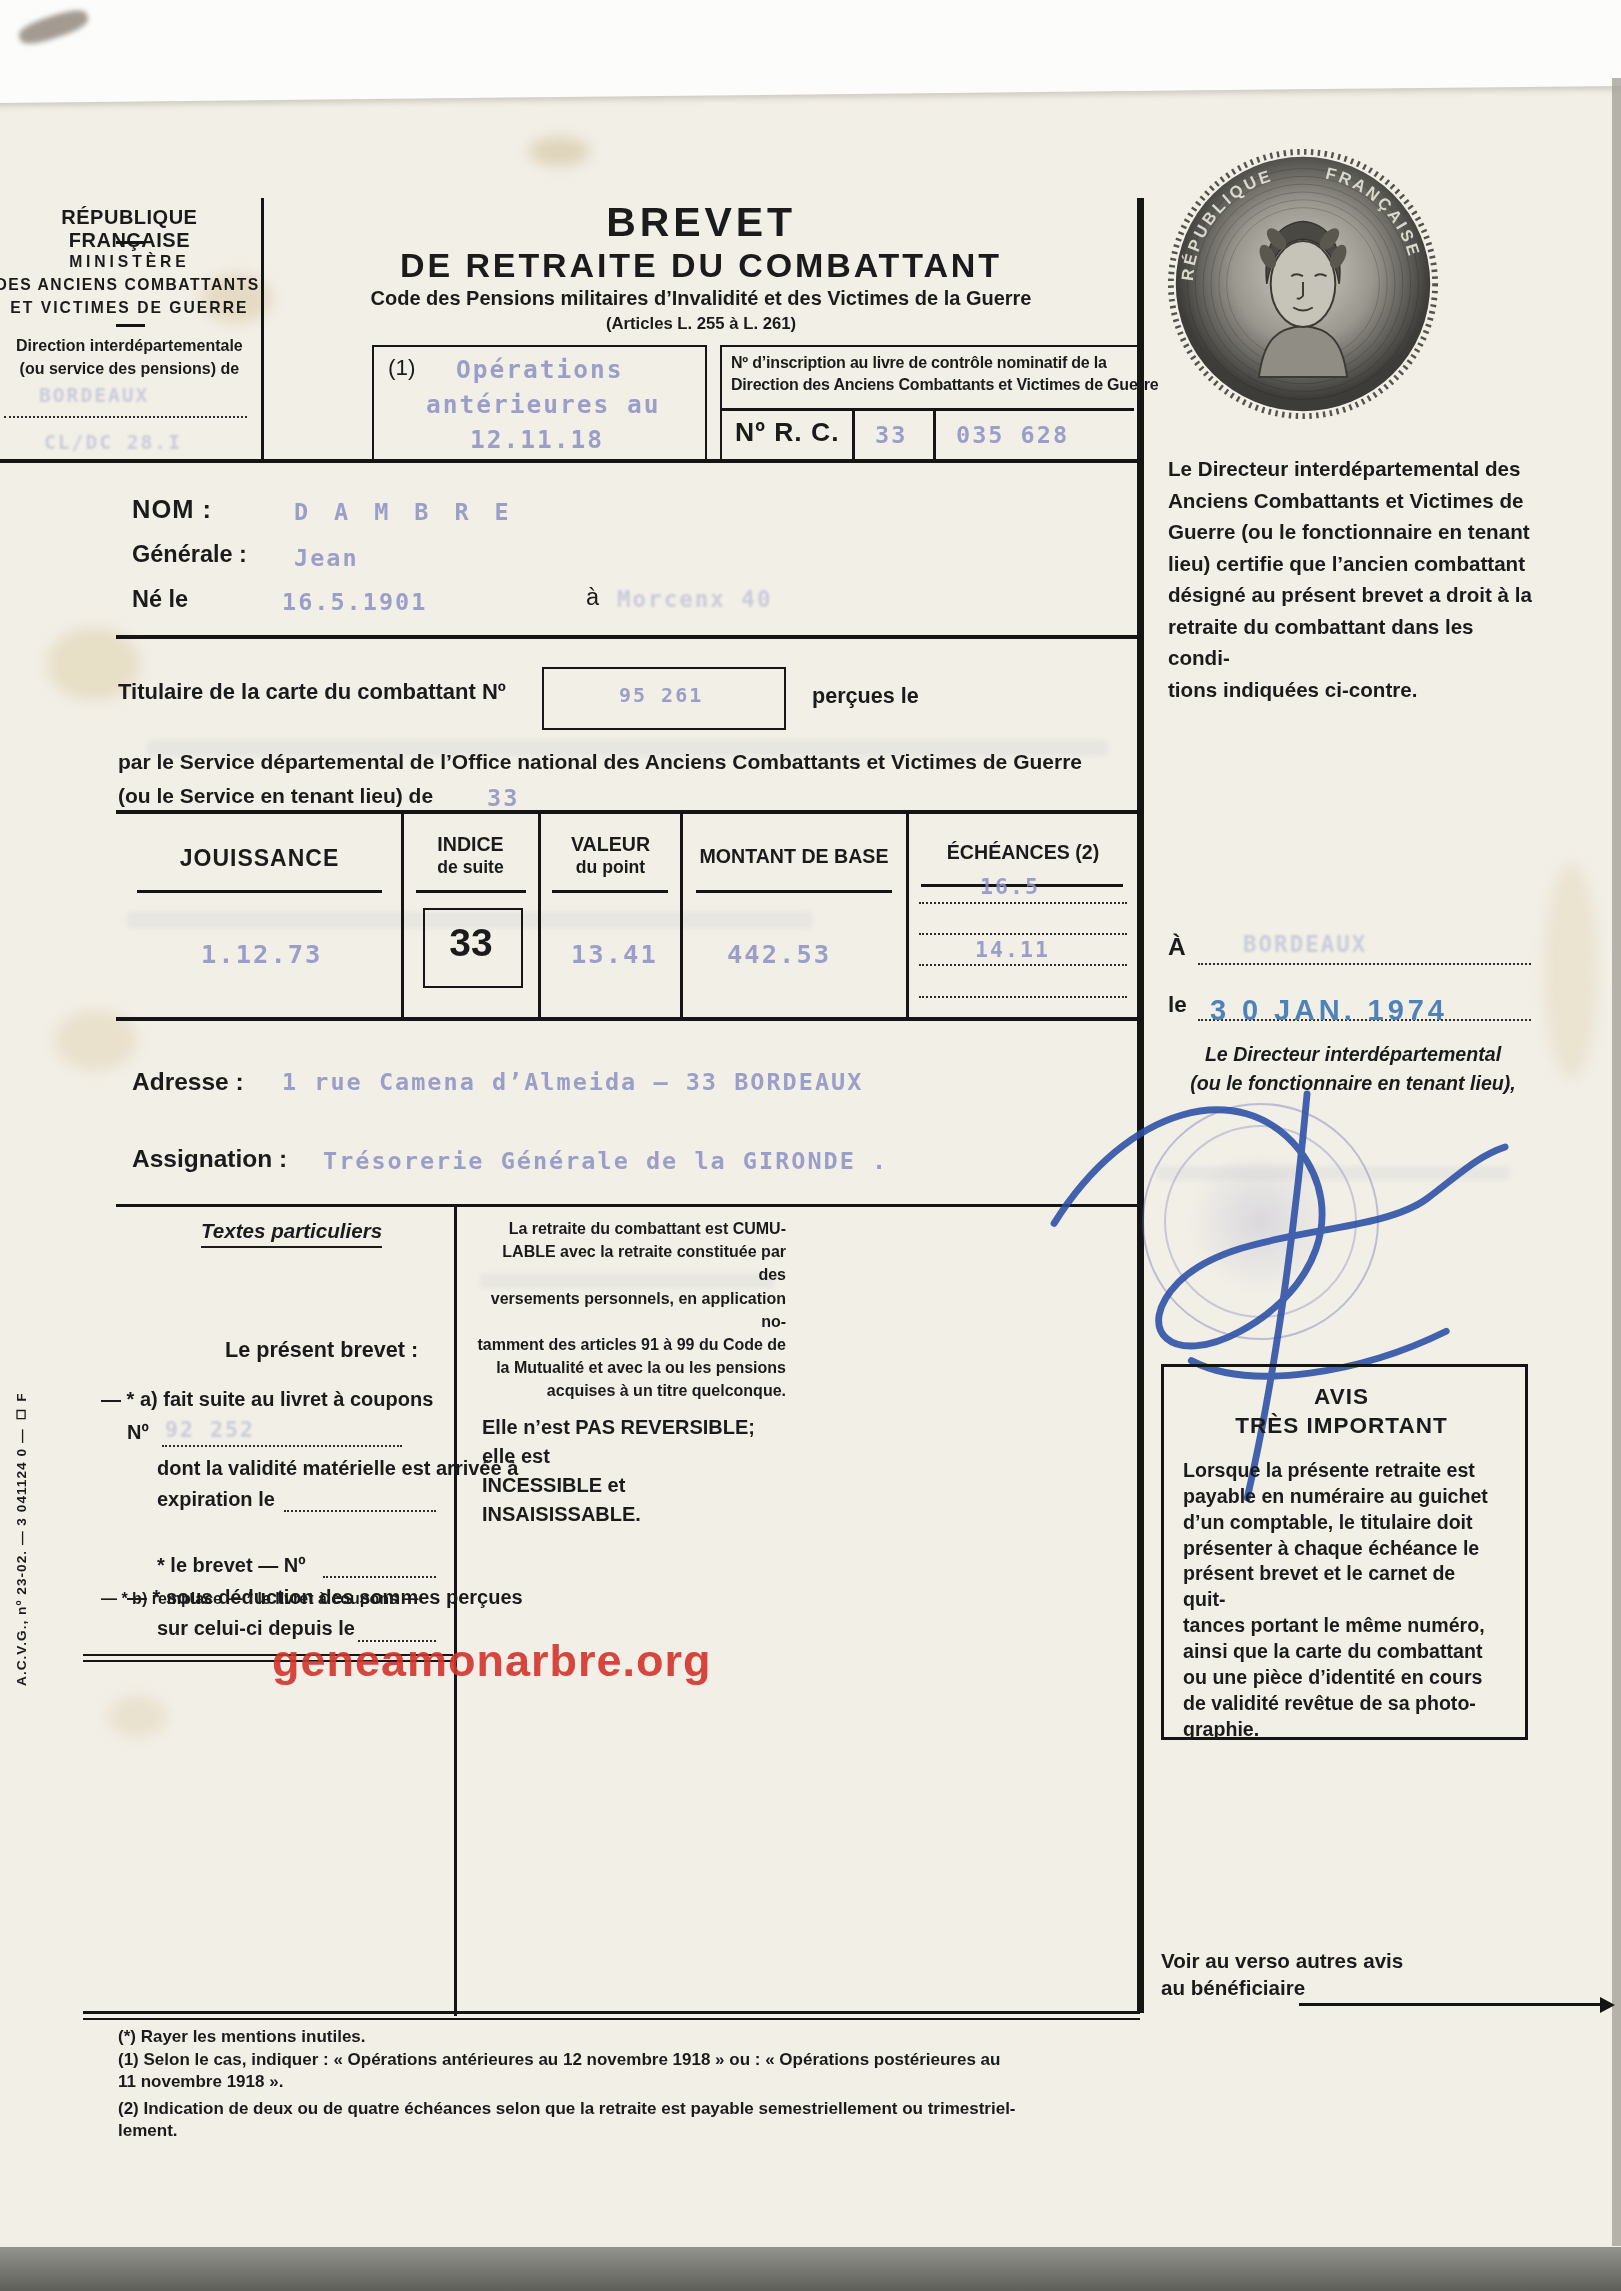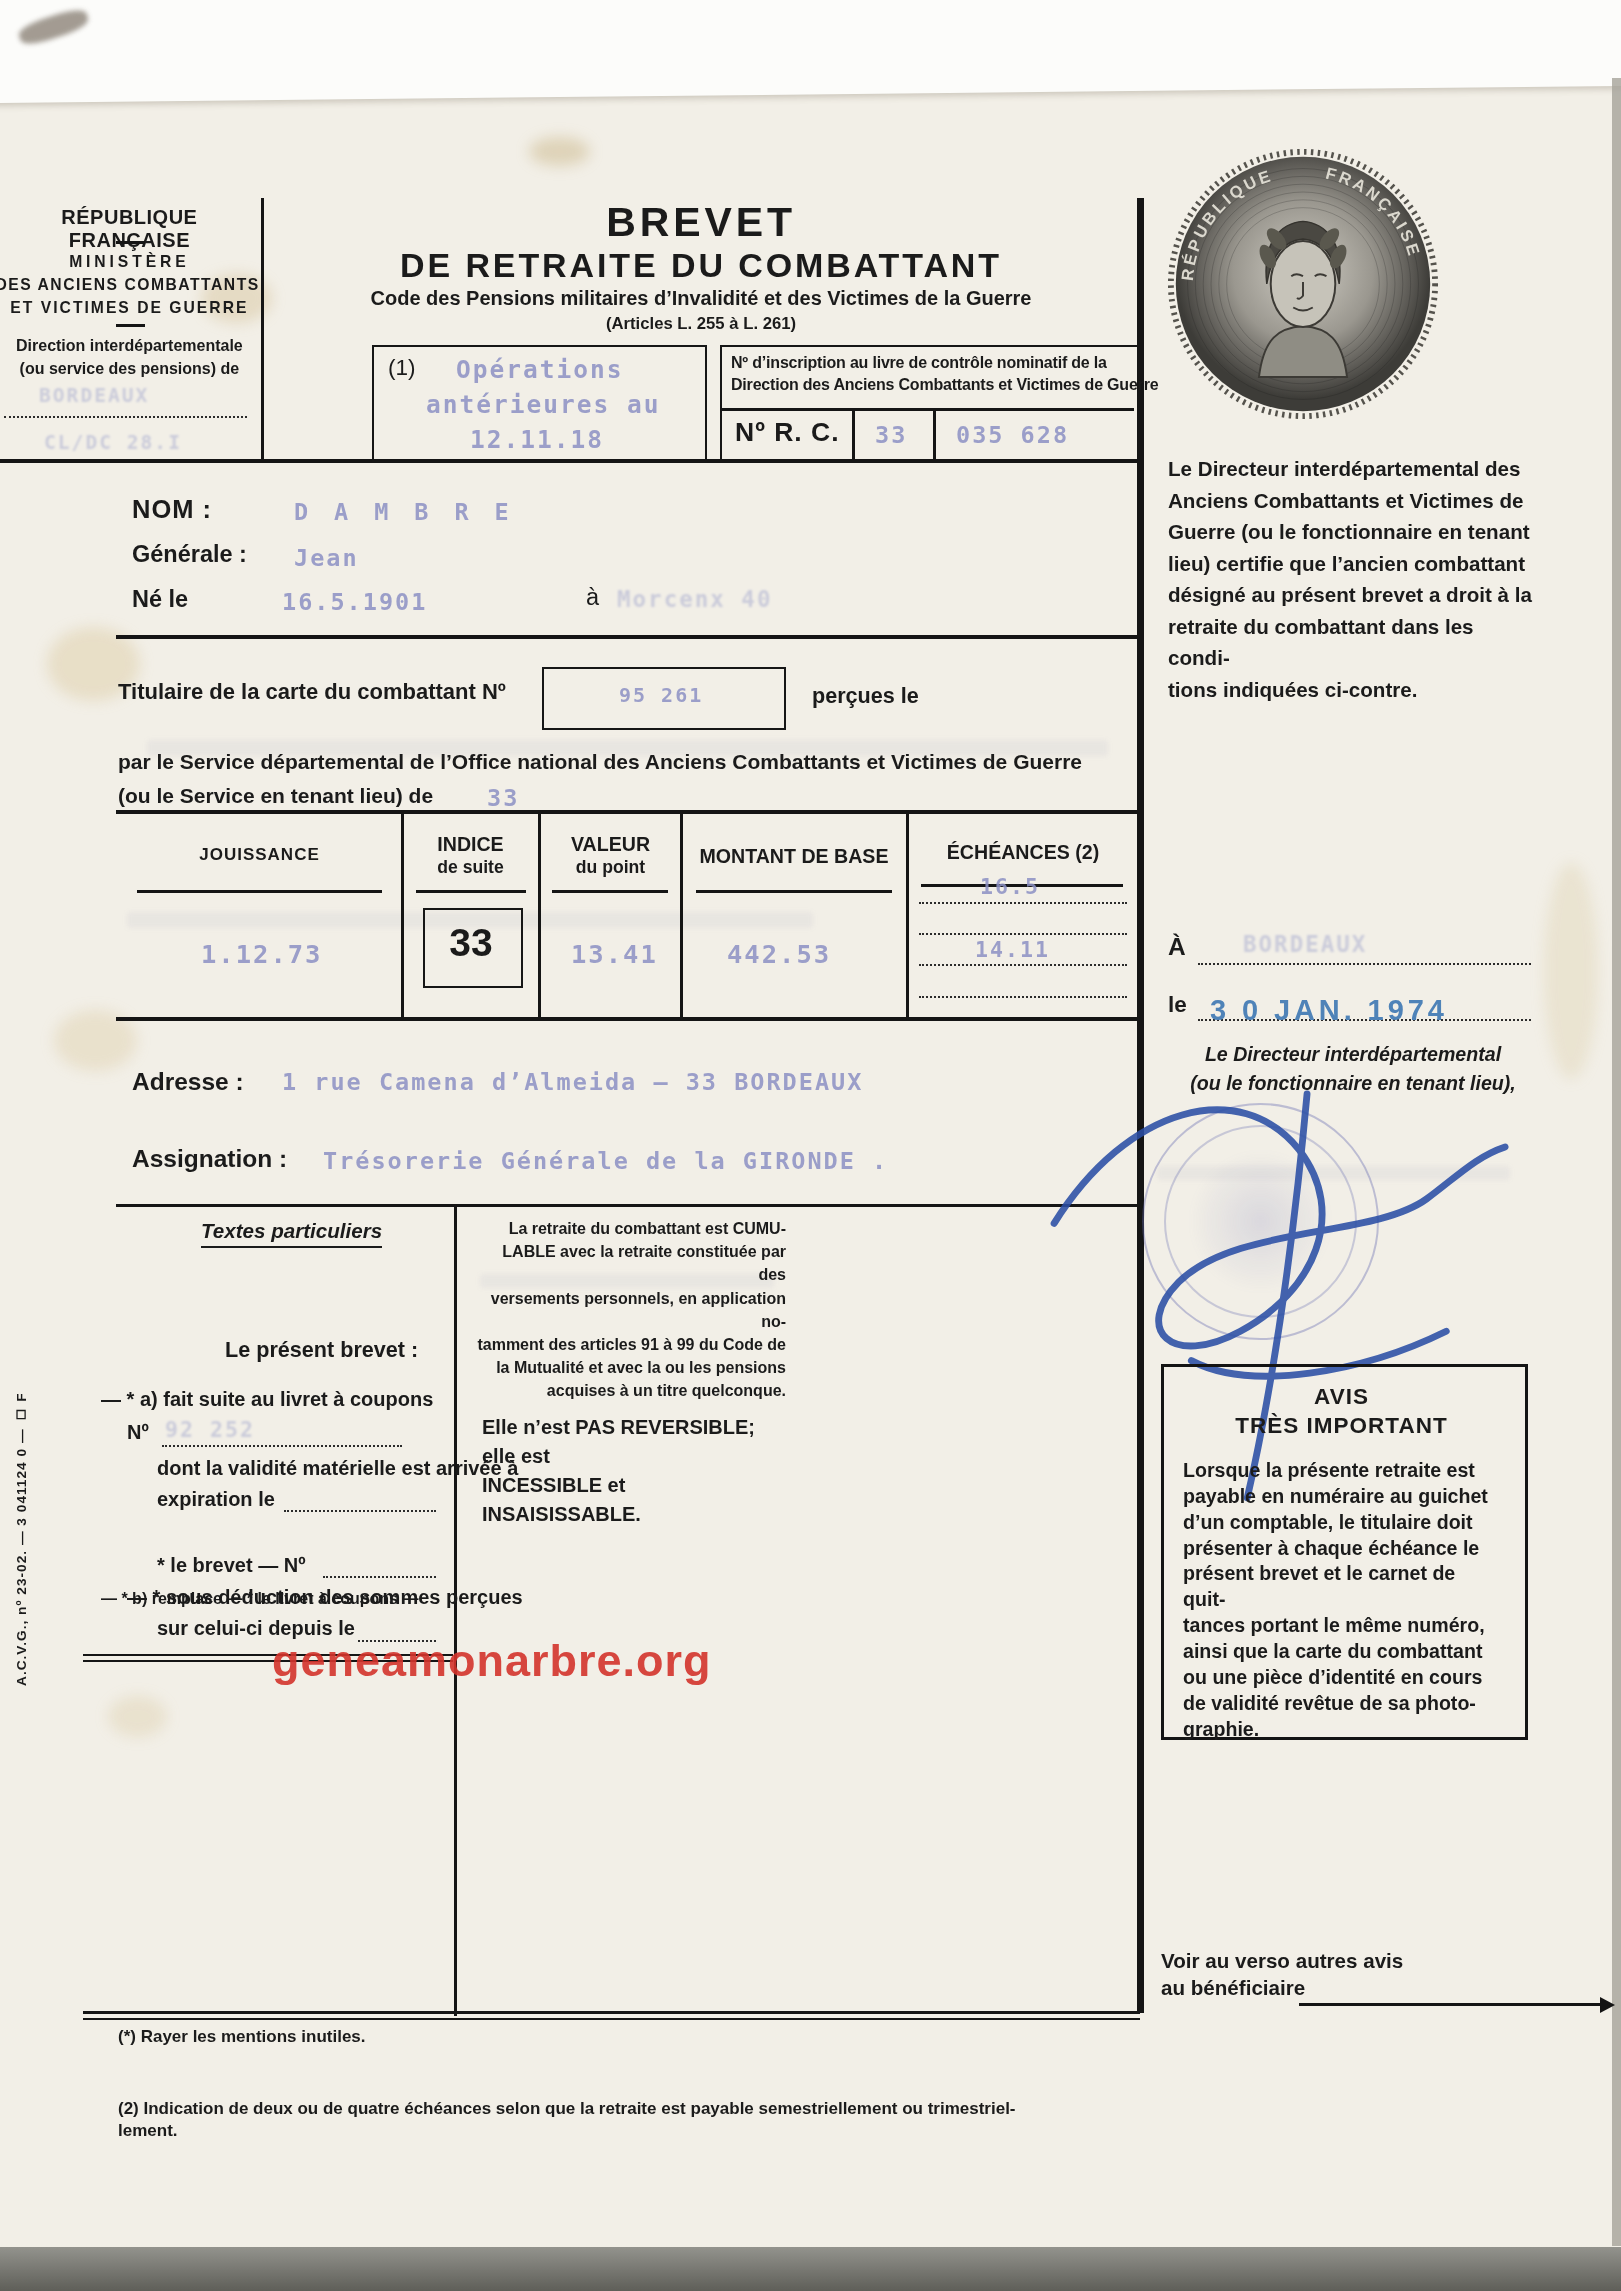--- a/index.html
+++ b/index.html
@@ -160,21 +160,21 @@
   <div class="txt" style="left:812px;top:683px;font-size:21.6px;font-weight:bold;">perçues le</div>
   <div class="txt" style="left:118px;top:750px;font-size:21px;font-weight:bold;white-space:nowrap;">par le Service départemental de l’Office national des Anciens Combattants et Victimes de Guerre</div>
   <div class="txt" style="left:118px;top:784px;font-size:21px;font-weight:bold;">(ou le Service en tenant lieu) de</div>
   <div class="stamp" style="left:487px;top:784px;font-size:23.5px;">33</div>
 
   <div class="rule" style="left:401px;top:814px;width:2.9px;height:204px;"></div>
   <div class="rule" style="left:538px;top:814px;width:2.9px;height:204px;"></div>
   <div class="rule" style="left:680px;top:814px;width:2.9px;height:204px;"></div>
   <div class="rule" style="left:906px;top:814px;width:2.9px;height:204px;"></div>
 
-  <div class="txt ctr" style="left:127px;top:845px;width:265px;font-size:17px;font-weight:bold;letter-spacing:1px;">JOUISSANCE</div>
+  <div class="txt ctr" style="left:127px;top:845px;width:265px;font-size:23px;font-weight:bold;letter-spacing:1px;">JOUISSANCE</div>
   <div class="txt ctr" style="left:407px;top:833px;width:127px;font-size:19.6px;font-weight:bold;">INDICE</div>
   <div class="txt ctr" style="left:407px;top:857px;width:127px;font-size:17.6px;font-weight:bold;">de suite</div>
   <div class="txt ctr" style="left:544px;top:833px;width:133px;font-size:19.6px;font-weight:bold;">VALEUR</div>
   <div class="txt ctr" style="left:544px;top:857px;width:133px;font-size:17.6px;font-weight:bold;">du point</div>
   <div class="txt ctr" style="left:686px;top:845px;width:216px;font-size:19.6px;font-weight:bold;">MONTANT DE BASE</div>
   <div class="txt ctr" style="left:912px;top:841px;width:222px;font-size:19.6px;font-weight:bold;">ÉCHÉANCES (2)</div>
 
   <div class="rule" style="left:137px;top:890px;width:245px;height:2.9px;"></div>
   <div class="rule" style="left:416px;top:890px;width:110px;height:2.9px;"></div>
   <div class="rule" style="left:552px;top:890px;width:116px;height:2.9px;"></div>
@@ -269,17 +269,19 @@
 ou une pièce d’identité en cours
 de validité revêtue de sa photo-
 graphie.</div>
 
   <div class="txt" style="left:1161px;top:1949px;font-size:20.6px;font-weight:bold;">Voir au verso autres avis</div>
   <div class="txt" style="left:1161px;top:1976px;font-size:20.6px;font-weight:bold;">au bénéficiaire</div>
   <div class="rule" style="left:1299px;top:2003px;width:304px;height:2.9px;"></div>
   <div class="arrowhead" style="left:1600px;top:1997px;"></div>
 
   <div class="txt" style="left:118px;top:2027px;font-size:17px;font-weight:bold;">(*) Rayer les mentions inutiles.</div>
+  <div class="txt pre" style="left:118px;top:2049px;width:1019px;font-size:17px;font-weight:bold;line-height:1.32;">(1) Selon le cas, indiquer : « Opérations antérieures au 12 novembre 1918 » ou : « Opérations postérieures au
+11 novembre 1918 ».</div>
   <div class="txt pre" style="left:118px;top:2098px;width:1019px;font-size:17px;font-weight:bold;line-height:1.32;">(2) Indication de deux ou de quatre échéances selon que la retraite est payable semestriellement ou trimestriel-
 lement.</div>
 
 </div>
 
 
 </body></html>

